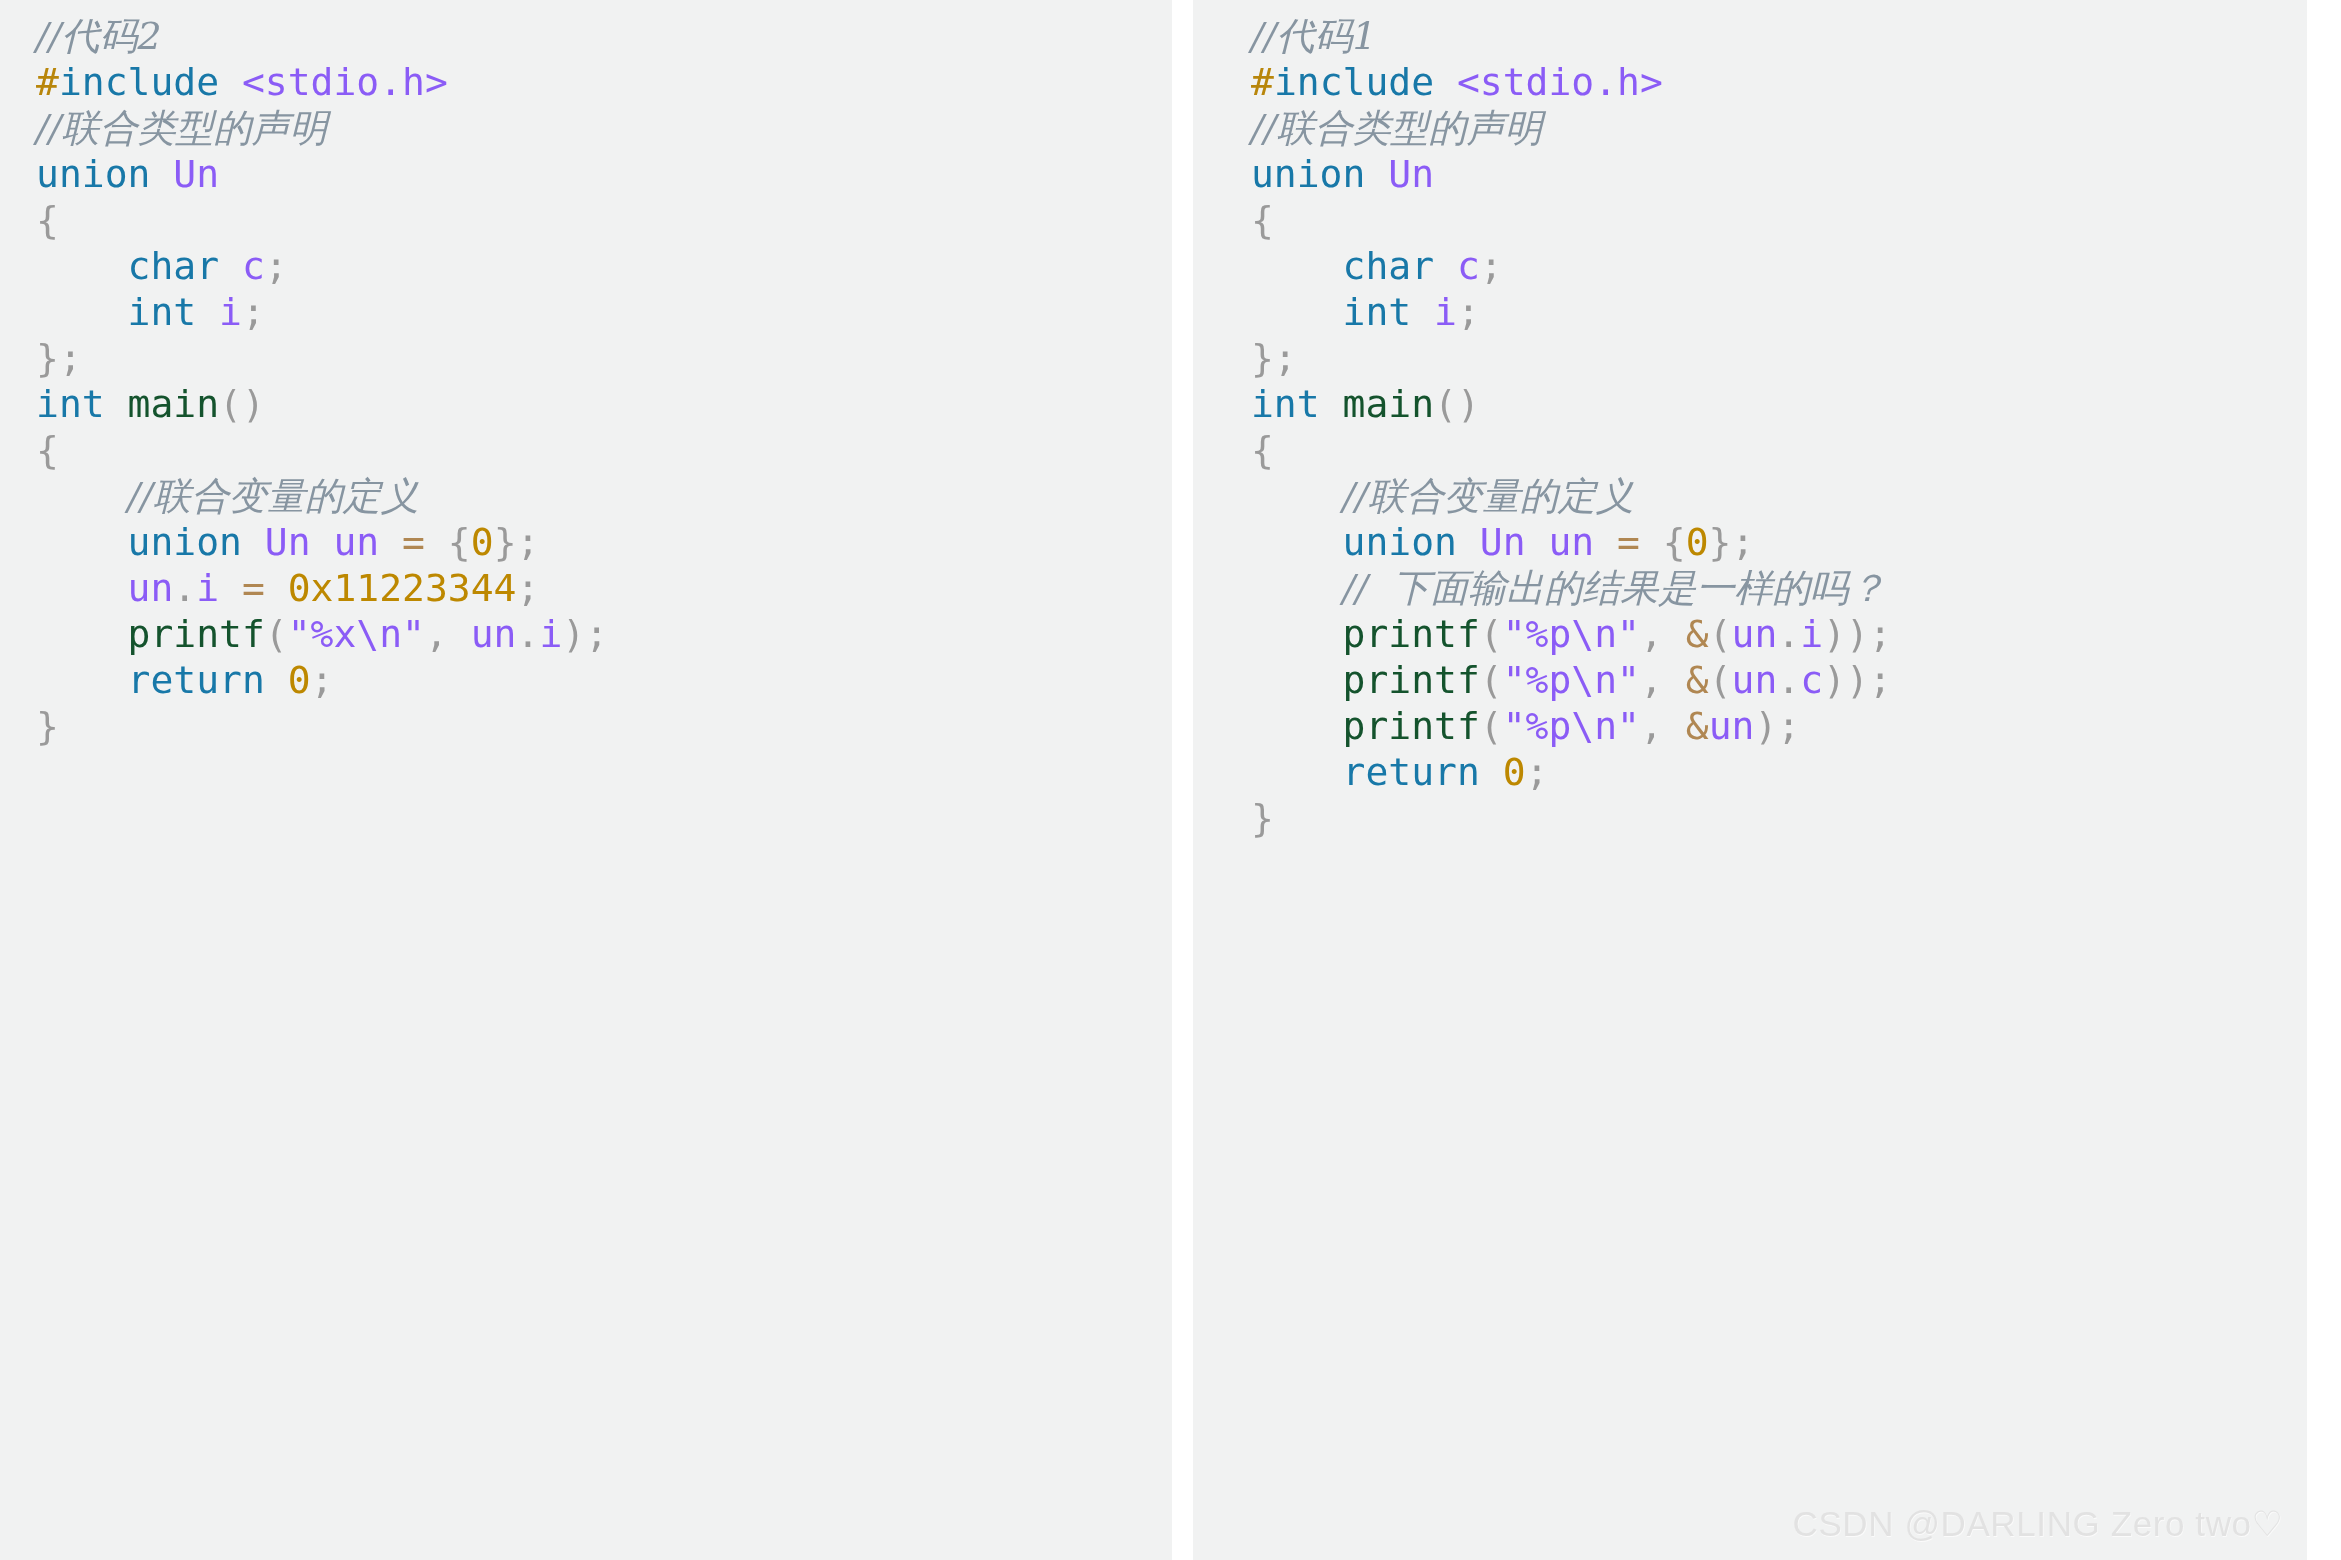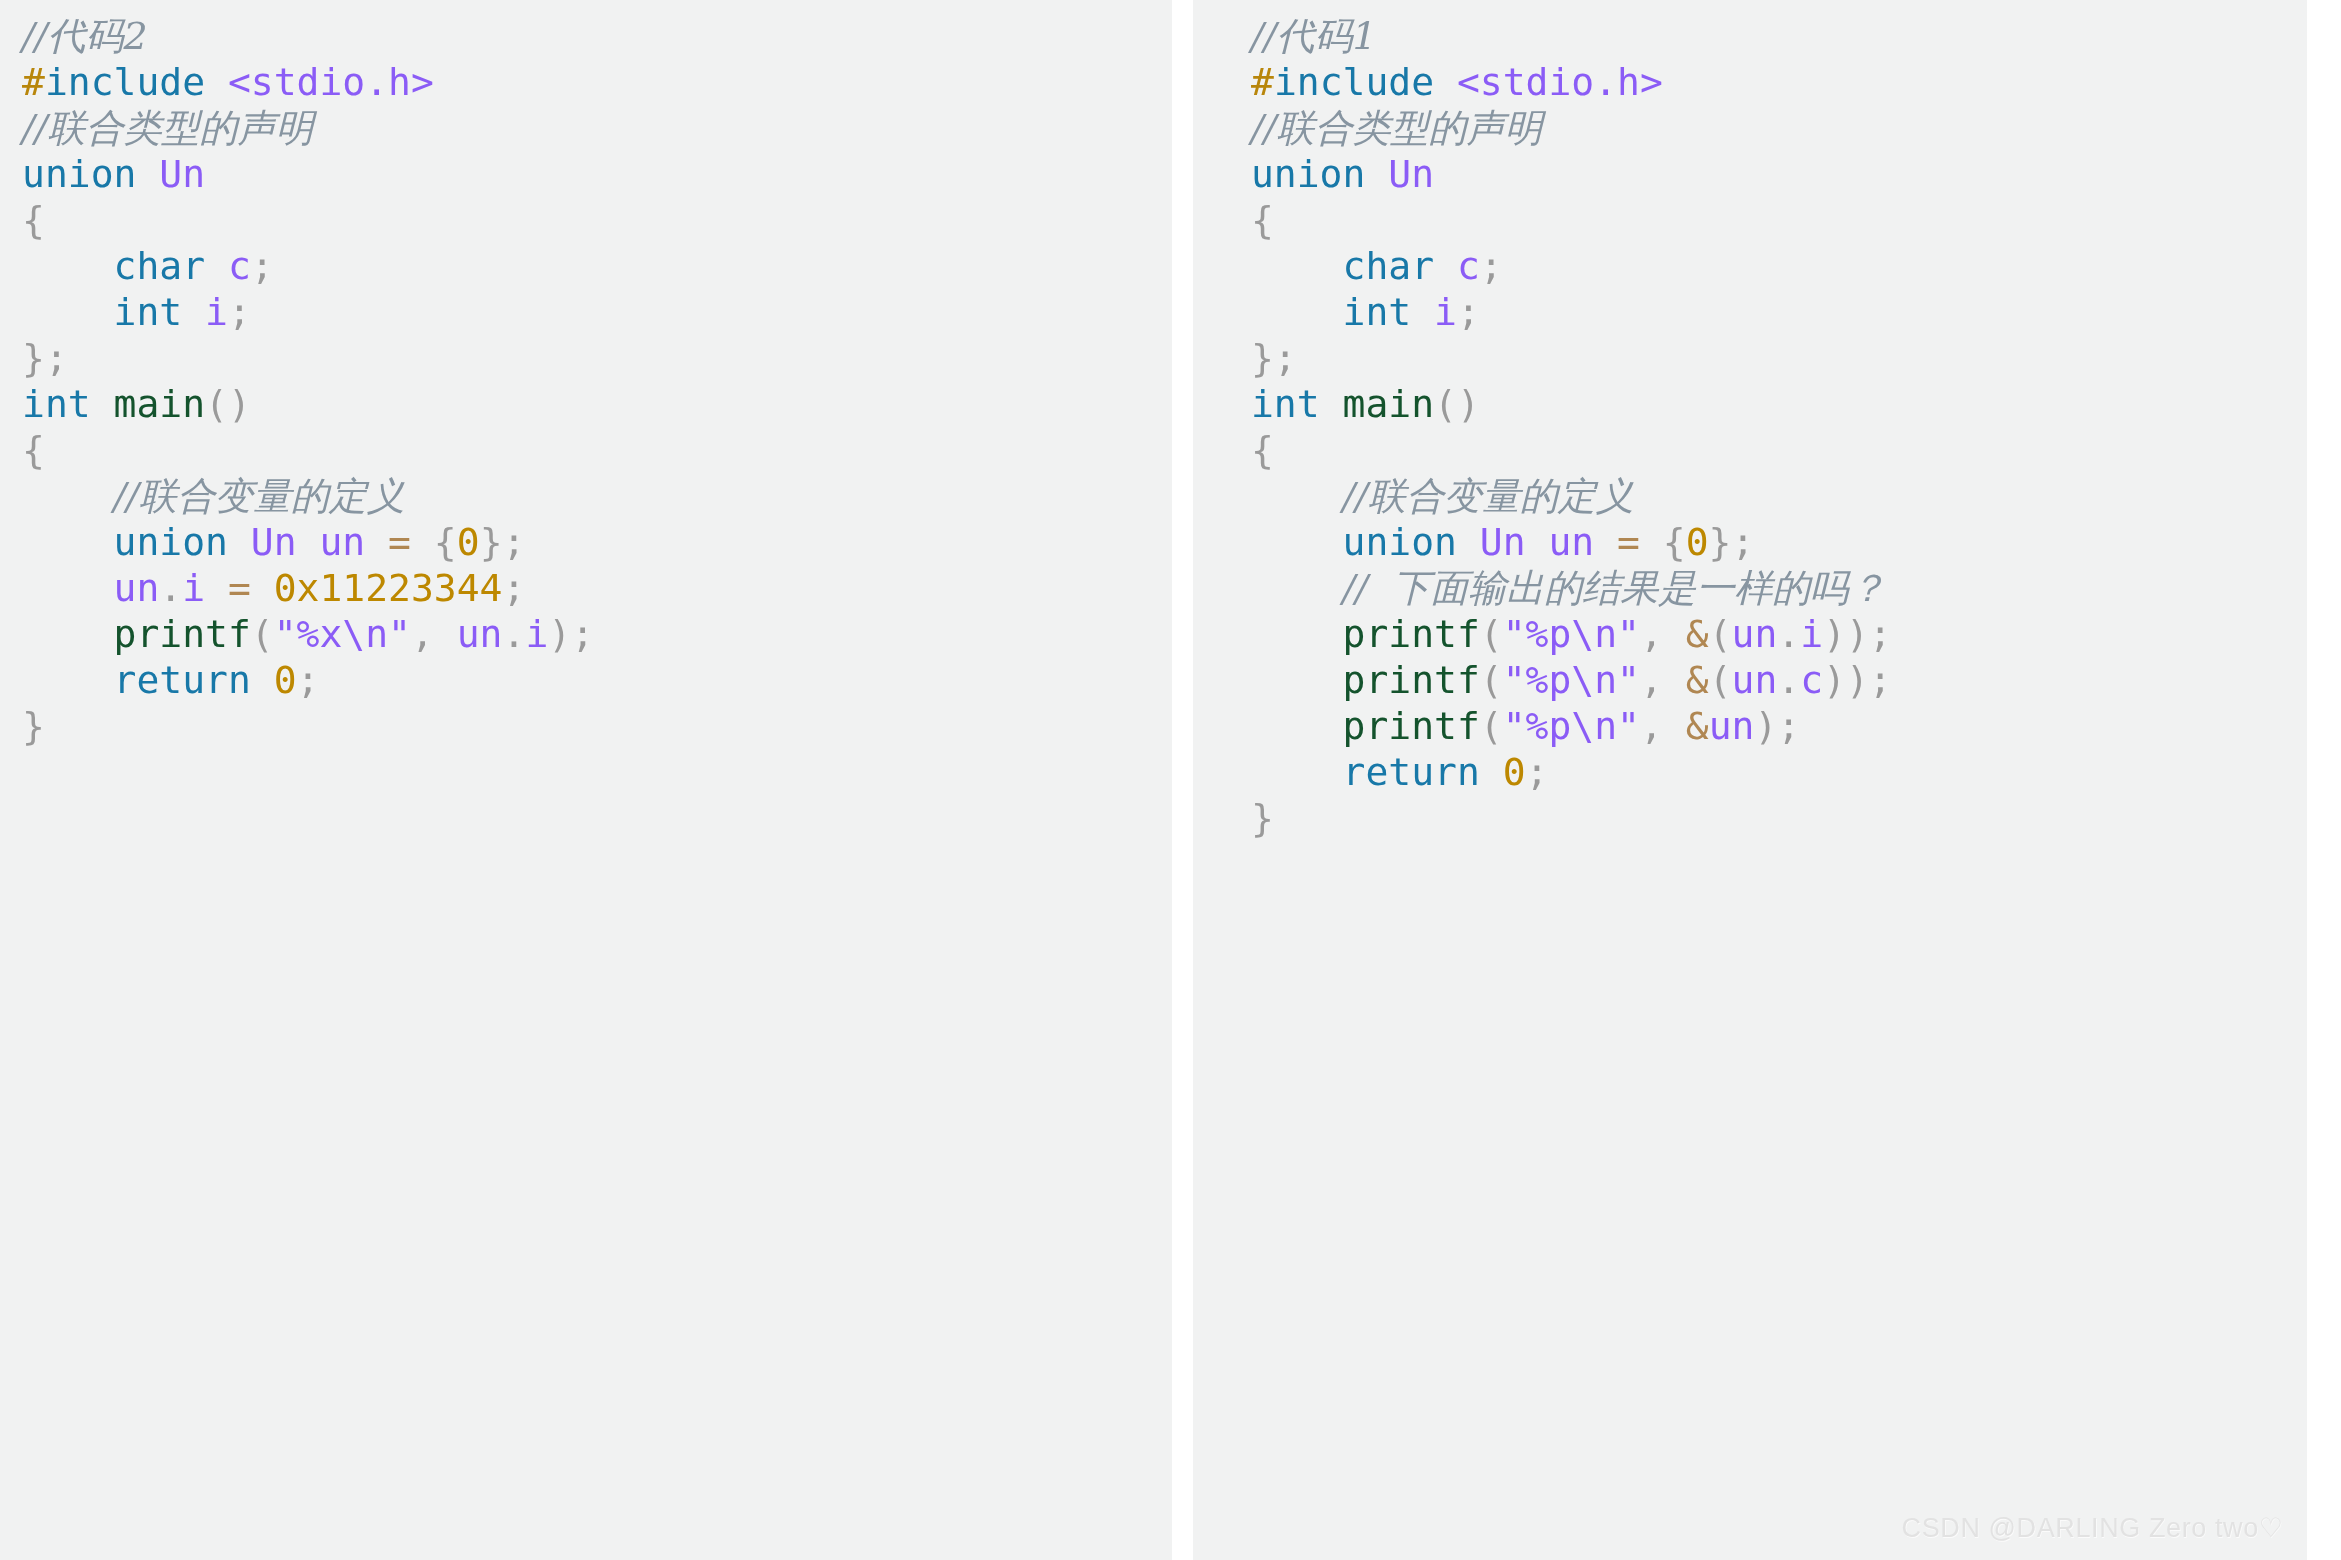--- a/index.html
+++ b/index.html
@@ -34,40 +34,40 @@
   .panel-right { width: 1114px; }
 
   .code-line {
     font-family: "DejaVu Sans Mono", monospace;
     font-size: 38px;
     line-height: 46px;
     white-space: pre;
     letter-spacing: 0px;
     color: #222222;
   }
-  .panel-left .code-line  { padding-left: 22px; }
+  .panel-left .code-line  { padding-left: 36px; }
   .panel-right .code-line { padding-left: 27.4px; margin-left: 31px; }
 
   
   .cmt  { color: #8795a1; font-style: italic; font-family: "DejaVu Serif", serif; font-weight: 400; }
   .kw   { color: #1878a8; text-align: center; }
   .pre  { color: #b8860b; }
   .str  { color: #8b5cf6; }
   .fn   { color: #14532d; }
   .num  { color: #bd8800; }
   .op   { color: #b08752; }
   .pun  { color: #9a9a9a; }
   .id   { color: #8b5cf6; }
 
   .watermark {
     position: absolute;
     right: 23px;
     bottom: 17px;
     font-family: "Liberation Sans", sans-serif;
-    font-size: 27px;
+    font-size: 35px;
     color: #e2e2e2;
     text-shadow: 0.6px 0.6px 0 #fbfbfb;
     letter-spacing: 0.6px;
     white-space: pre;
     user-select: none;
   }
 </style>
 </head>
 <body>
 

